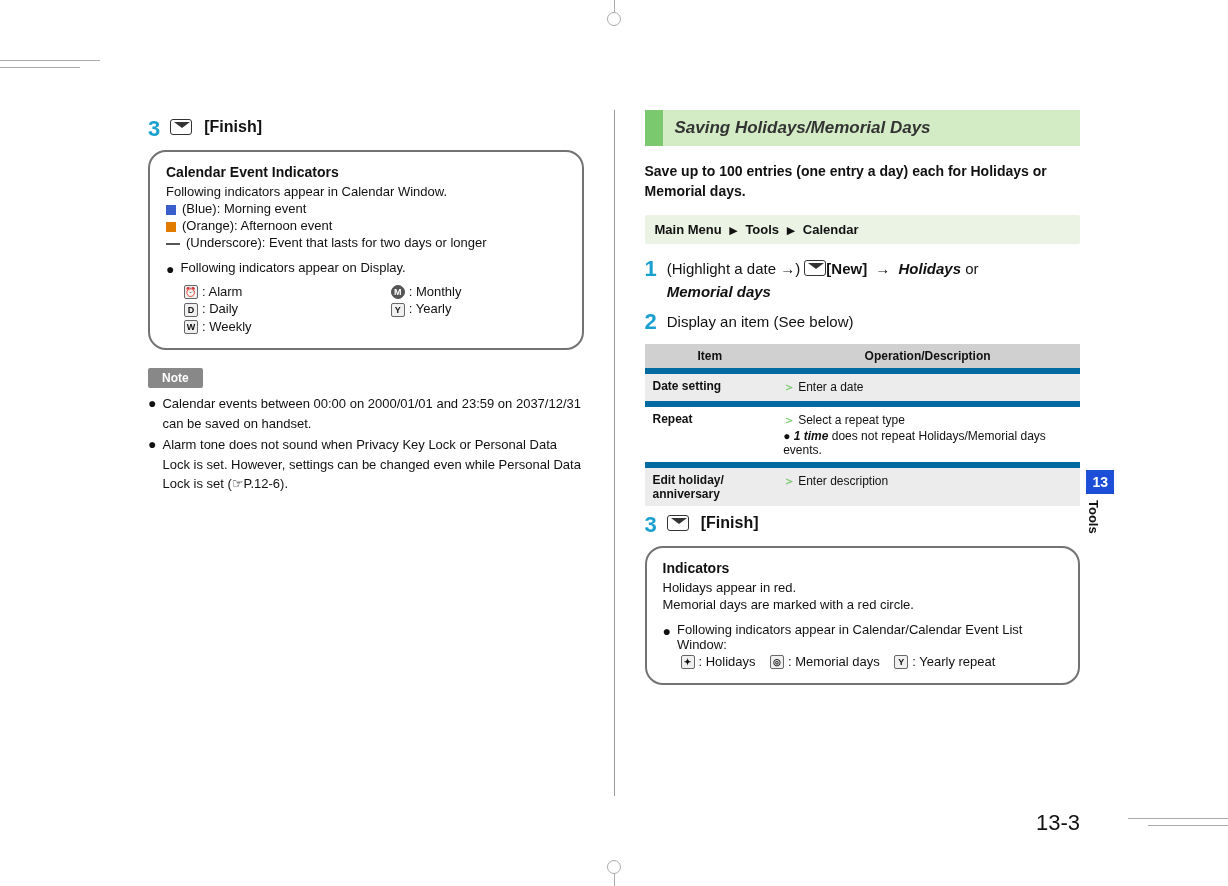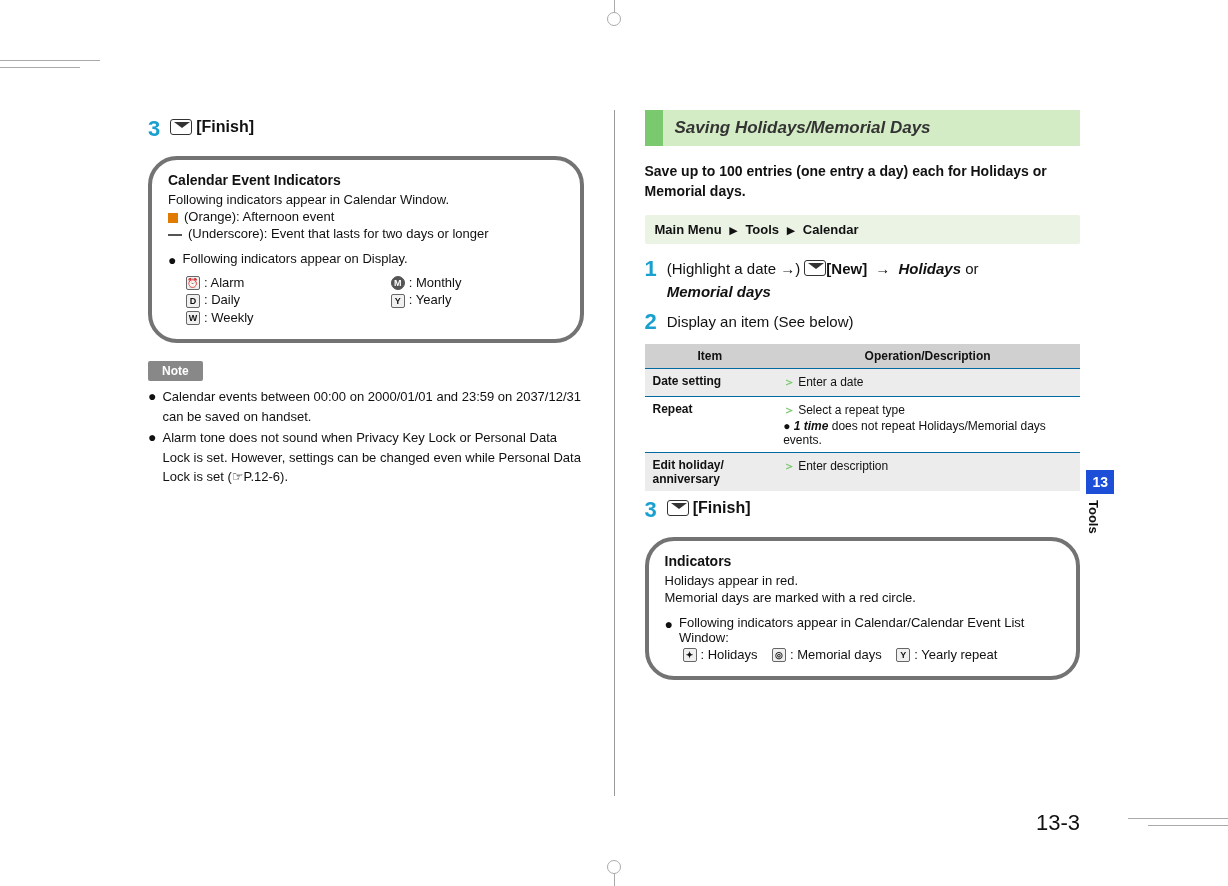--- a/index.html
+++ b/index.html
@@ -31,23 +31,23 @@
     display:flex;
     gap:30px;
   }
   .col { flex:1 1 0; min-width:0; }
   .divider { width:1px; background:#999; }
 
   .step { display:flex; align-items:flex-start; gap:10px; margin:8px 0; }
   .step-num { color:#1aa0cf; font-size:22px; font-weight:bold; line-height:1; }
   .mail-icon { display:inline-block; width:22px; height:16px; border:1.5px solid #333; border-radius:3px; position:relative; vertical-align:middle; }
   .mail-icon::before { content:""; position:absolute; top:2px; left:3px; width:0; height:0; border-left:8px solid transparent; border-right:8px solid transparent; border-top:6px solid #333; }
-  .finish-label { font-weight:bold; font-size:16px; vertical-align:middle; margin-left:4px; }
-
-  .tip-box { border:4px solid #737373; border-radius:29px; padding:12px 16px; margin-top:16px; }
+  .finish-label { font-weight:bold; font-size:16px; vertical-align:middle; margin-left:12px; }
+
+  .tip-box { border:2px solid #737373; border-radius:18px; padding:12px 16px; margin-top:10px; }
   .tip-title { font-weight:bold; font-size:14px; margin-bottom:4px; }
   .ind-row { margin:2px 0; font-size:13px; }
   .sq { display:inline-block; width:10px; height:10px; margin-right:6px; vertical-align:middle; }
   .sq.blue { background:#3a5fcd; }
   .sq.orange { background:#e07b00; }
   .underscore { display:inline-block; width:14px; border-bottom:2px solid #555; margin-right:6px; vertical-align:middle; }
   .bullet-list { margin-top:10px; }
   .bullet-item { display:flex; gap:6px; margin:2px 0; }
   .dot { font-size:14px; line-height:1.4; }
   .ic { display:inline-block; width:14px; height:14px; border:1px solid #666; background:#f0f0f0; font-size:9px; font-weight:bold; text-align:center; line-height:12px; border-radius:2px; margin-right:4px; vertical-align:middle; }
@@ -67,21 +67,21 @@
 
   .menu-path { background:#eaf3e4; padding:7px 10px; border-radius:2px; font-size:13px; margin-bottom:14px; }
   .menu-path .chev { margin:0 4px; font-size:11px; }
 
   .step-body { font-size:15px; line-height:1.5; }
   .step-body .arrow { margin:0 4px; }
   .ital { font-style:italic; font-weight:bold; }
 
   table.ops { width:100%; border-collapse:collapse; margin:10px 0 6px; font-size:12px; }
   table.ops th { background:#d0d0d0; padding:5px 8px; font-weight:bold; }
-  table.ops td { padding:5px 8px; vertical-align:top; background:#ececec; border-top:1px solid #0369a1; }
+  table.ops td { padding:5px 8px; vertical-align:top; background:#ececec; border-top:6px solid #0369a1; }
   table.ops tr.alt td { background:#fff; }
   table.ops td.lbl { font-weight:bold; width:30%; }
   .gt { color:#7bc96f; font-weight:bold; margin-right:3px; }
 
   .side-tab { position:absolute; right:-34px; top:360px; }
   .side-box { background:#1d4ed8; color:#fff; font-weight:bold; padding:4px 6px; font-size:14px; text-align:center; }
   .side-text { writing-mode:vertical-rl; font-weight:bold; font-size:13px; margin-top:6px; text-align:center; }
 
   .page-num { position:absolute; right:0; bottom:-40px; font-size:22px; font-weight:300; }
 </style>
@@ -112,20 +112,21 @@
     <div class="step">
       <span class="step-num">3</span>
       <span>
         <span class="mail-icon"></span><span class="finish-label">[Finish]</span>
       </span>
     </div>
 
     <div class="tip-box">
       <div class="tip-title">Calendar Event Indicators</div>
       <div class="ind-row">Following indicators appear in Calendar Window.</div>
+      <div class="ind-row"><span class="sq blue"></span><span>(Blue): Morning event</span></div>
       <div class="ind-row"><span class="sq orange"></span><span>(Orange): Afternoon event</span></div>
       <div class="ind-row"><span class="underscore"></span><span>(Underscore): Event that lasts for two days or longer</span></div>
 
       <div class="bullet-list">
         <div class="bullet-item">
             <span class="dot">●</span>
             <span>Following indicators appear on Display.</span>
           </div>
         <div class="two-col-icons" style="padding-left:18px;">
           <div>

